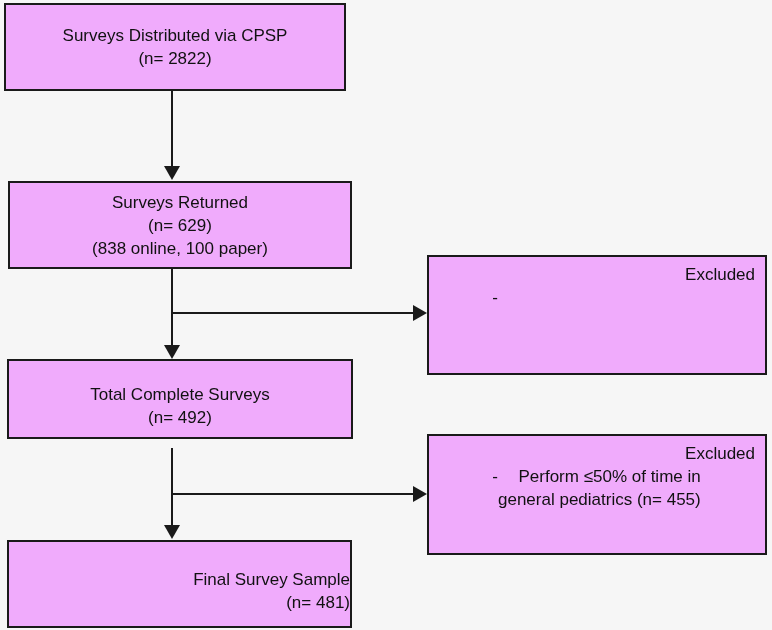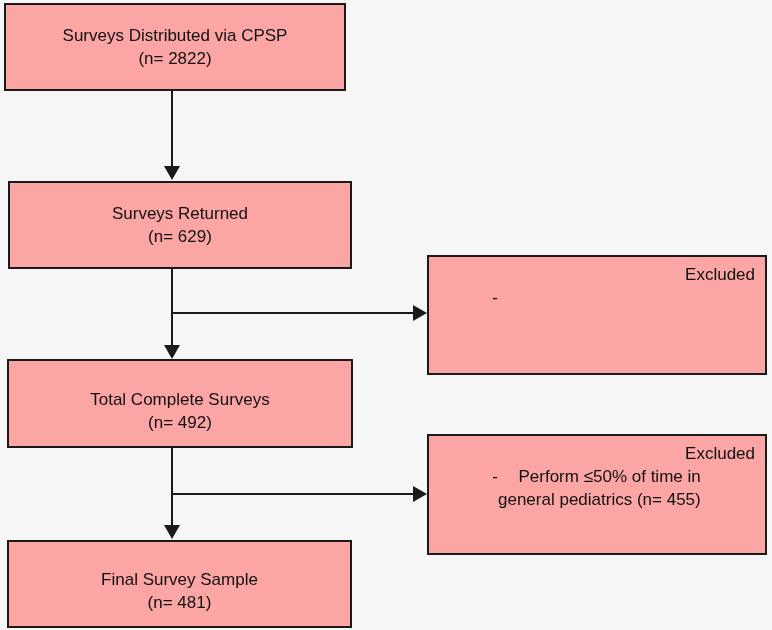--- a/index.html
+++ b/index.html
@@ -14,21 +14,21 @@
     height: 630px;
     background: #f6f6f6;
     overflow: hidden;
     color: #111111;
     font-size: 17px;
     line-height: 23px;
   }
   .node {
     position: absolute;
     box-sizing: border-box;
-    background: #fca5a5;
+    background: #f0abfc;
     border: 2px solid #1a1a1a;
   }
   .node.main {
     display: flex;
     flex-direction: column;
     align-items: center;
     justify-content: center;
     text-align: center;
   }
   .node .ln { display: block; }
@@ -79,36 +79,37 @@
     <span class="ln">Surveys Distributed via CPSP</span>
     <span class="ln">(n= 2822)</span>
   </div>
 
   <div class="vline" style="left:171px; top:91px; height:76px;"></div>
   <div class="arrow-down" style="left:164px; top:166px;"></div>
 
   <div class="node main" style="left:8px; top:181px; width:344px; height:88px;">
     <span class="ln">Surveys Returned</span>
     <span class="ln">(n= 629)</span>
+    <span class="ln">(838 online, 100 paper)</span>
   </div>
 
   <div class="vline" style="left:171px; top:269px; height:77px;"></div>
   <div class="arrow-down" style="left:164px; top:345px;"></div>
 
   <div class="hline" style="left:172px; top:312px; width:241px;"></div>
   <div class="arrow-right" style="left:413px; top:305px;"></div>
 
   <div class="node exbox" style="left:427px; top:255px; width:340px; height:120px;">
     <div>Excluded</div>
     <div class="bullet">
       <span class="marker">-</span>
     </div>
   </div>
 
-  <div class="node main" style="left:7px; top:359px; width:346px; height:89px; padding-top:14px;">
+  <div class="node main" style="left:7px; top:359px; width:346px; height:80px; padding-top:14px;">
     <span class="ln">Total Complete Surveys</span>
     <span class="ln">(n= 492)</span>
   </div>
 
   <div class="vline" style="left:171px; top:448px; height:78px;"></div>
   <div class="arrow-down" style="left:164px; top:525px;"></div>
 
   <div class="hline" style="left:172px; top:493px; width:241px;"></div>
   <div class="arrow-right" style="left:413px; top:486px;"></div>
 
@@ -116,18 +117,18 @@
     <div>Excluded</div>
     <div class="bullet">
       <span class="marker">-</span>
       <span class="btext">
         <span class="ln">Perform ≤50% of time in</span>
         <span class="ln">general pediatrics (n= 455)</span>
       </span>
     </div>
   </div>
 
-  <div class="node main" style="left:7px; top:540px; width:345px; height:88px; padding-top:13px;">
+  <div class="node main" style="left:7px; top:540px; width:345px; height:88px; padding-top:13px;align-items:flex-end;">
     <span class="ln">Final Survey Sample</span>
     <span class="ln">(n= 481)</span>
   </div>
 
 </div>
 
 </body></html>

